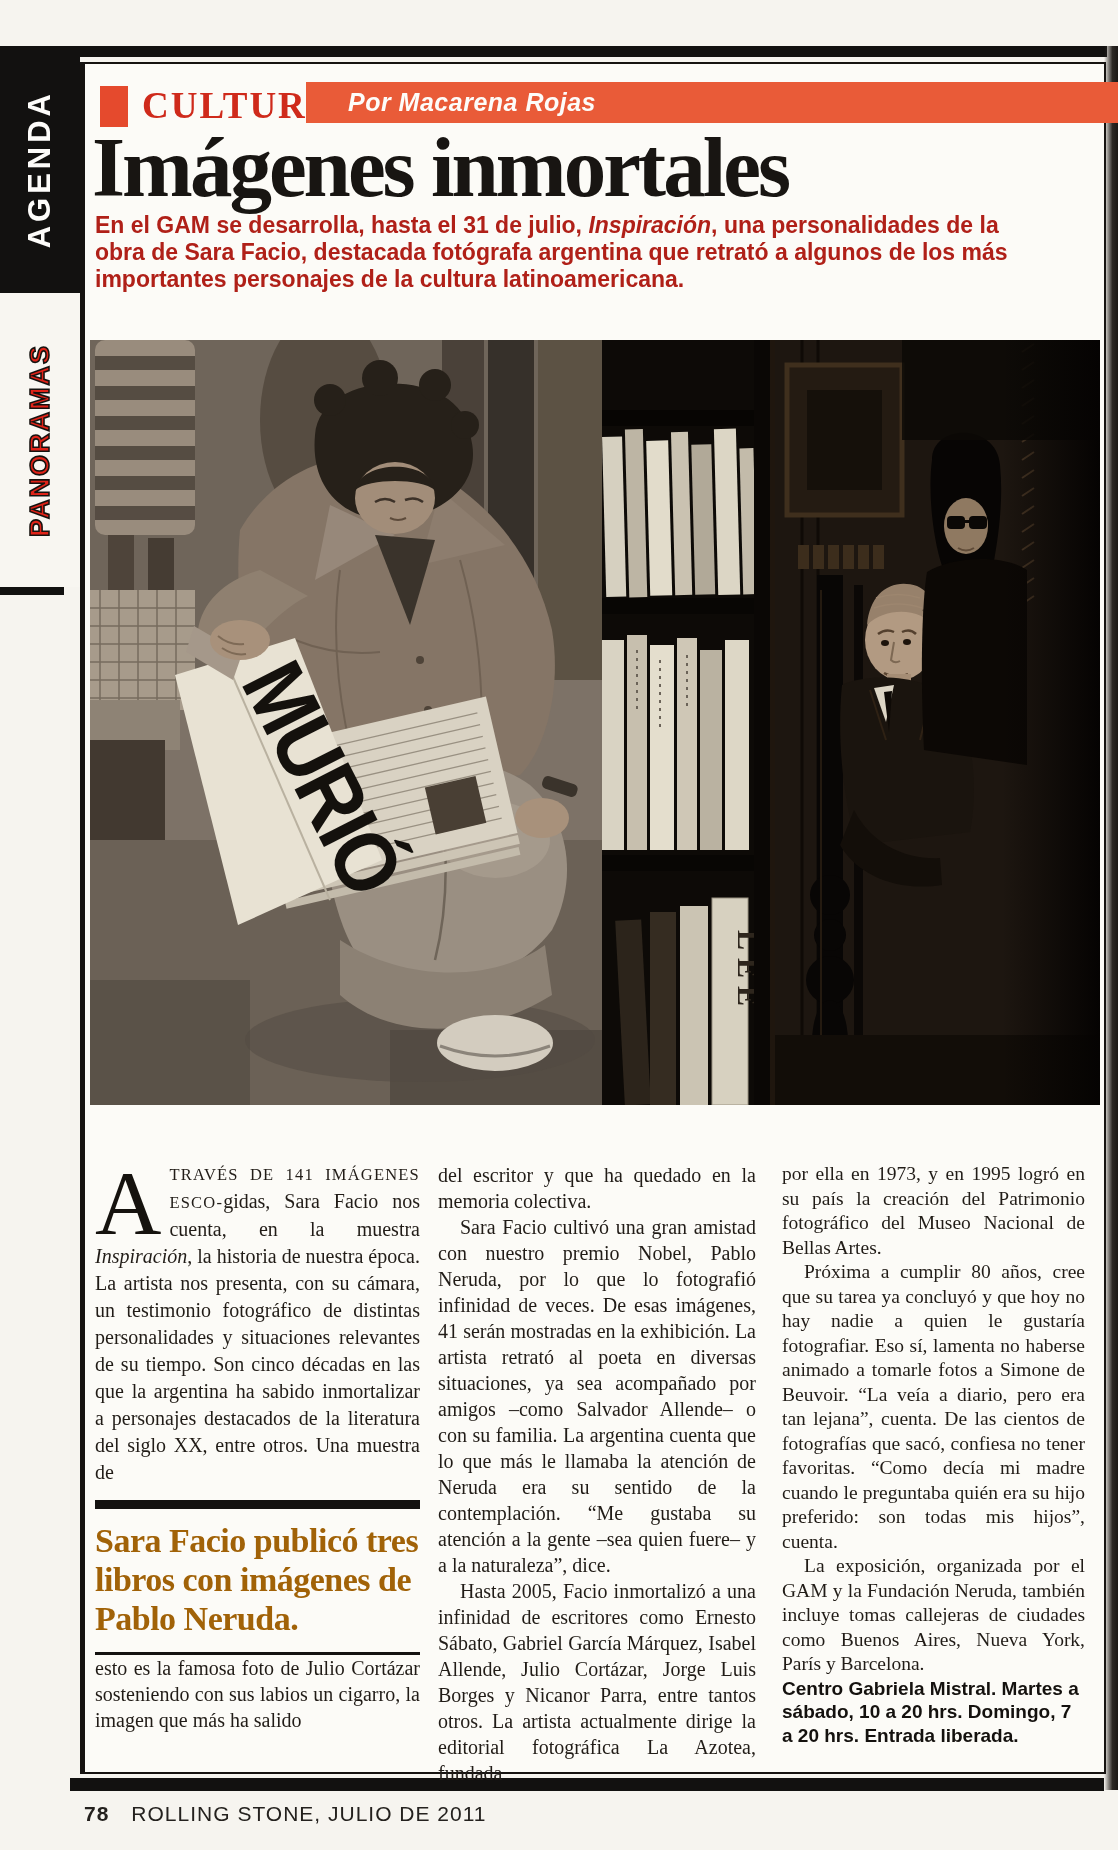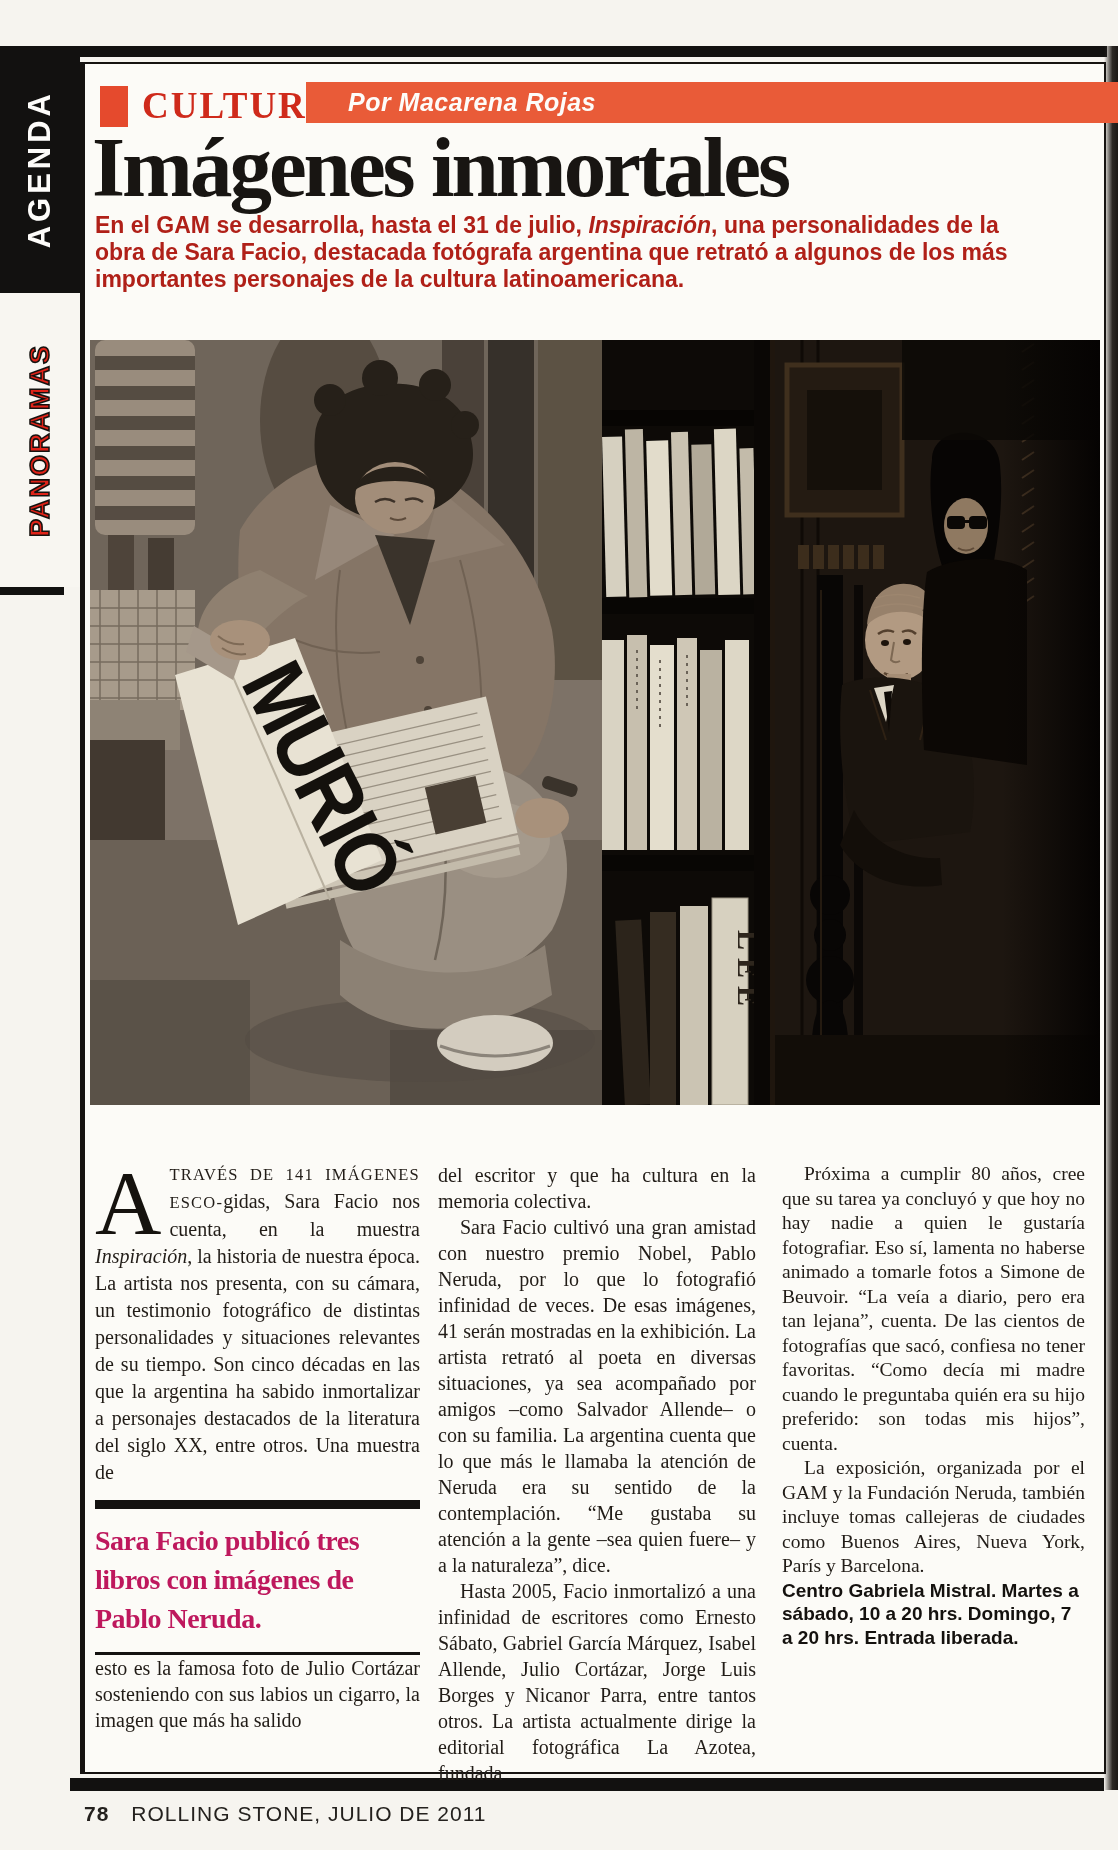--- a/index.html
+++ b/index.html
@@ -50,22 +50,22 @@
   .col{font-size:20px;line-height:27px;text-align:justify;color:#211c17;}
   .col p{margin:0;}
   .col .ind{text-indent:22px;}
   .col1{left:95px;top:1160px;width:325px;}
   .col2{left:438px;top:1162px;width:318px;line-height:26px;}
   .col3{left:782px;top:1162px;width:303px;line-height:24.5px;font-size:19.5px;}
   .dropcap{float:left;font-size:92px;line-height:74px;padding:6px 8px 0 0;color:#15120e;}
   .leadcaps{font-size:16.5px;letter-spacing:1.2px;}
   .pullquote{margin-top:14px;border-top:9px solid #141210;border-bottom:3px solid #141210;
      padding:12px 0 14px;}
-  .pullquote div{font-weight:bold;font-size:28px;line-height:39px;letter-spacing:-.5px;
-     color:#be185d;text-align:left;}
+  .pullquote div{font-weight:bold;font-size:34px;line-height:39px;letter-spacing:-.5px;
+     color:#a16207;text-align:left;}
   .after-quote{margin-top:12px;line-height:26px;}
   .venue{font-family:"Liberation Sans",sans-serif;font-weight:bold;font-size:19px;
      line-height:23.5px;color:#14110e;text-align:left;margin-top:2px;}
 
   
   .footer{left:84px;top:1802px;font-family:"Liberation Sans",sans-serif;font-size:21px;
      letter-spacing:1px;color:#24211e;}
   .footer b{margin-right:22px;}
 </style>
 </head>
@@ -291,26 +291,27 @@
 
   <div class="abs col col1">
     <p><span class="dropcap">A</span><span class="leadcaps">TRAVÉS DE 141 IMÁGENES ESCO-</span><span>gidas, Sara Facio nos cuenta, en la muestra </span><i>Inspiración</i><span>, la historia de nuestra época. La artista nos presenta, con su cámara, un testimonio fotográfico de distintas personalidades y situaciones relevantes de su tiempo. Son cinco décadas en las que la argentina ha sabido inmortalizar a personajes destacados de la literatura del siglo XX, entre otros. Una muestra de</span></p>
     <div class="pullquote">
       <div>Sara Facio publicó tres libros con imágenes de Pablo Neruda.</div>
     </div>
     <p class="after-quote">esto es la famosa foto de Julio Cortázar sosteniendo con sus labios un cigarro, la imagen que más ha salido</p>
   </div>
 
   <div class="abs col col2">
-    <p>del escritor y que ha cultura en la memoria colectiva.</p>
+    <p>del escritor y que ha quedado en la memoria colectiva.</p>
     <p class="ind">Sara Facio cultivó una gran amistad con nuestro premio Nobel, Pablo Neruda, por lo que lo fotografió infinidad de veces. De esas imágenes, 41 serán mostradas en la exhibición. La artista retrató al poeta en diversas situaciones, ya sea acompañado por amigos –como Salvador Allende– o con su familia. La argentina cuenta que lo que más le llamaba la atención de Neruda era su sentido de la contemplación. “Me gustaba su atención a la gente –sea quien fuere– y a la naturaleza”, dice.</p>
     <p class="ind">Hasta 2005, Facio inmortalizó a una infinidad de escritores como Ernesto Sábato, Gabriel García Márquez, Isabel Allende, Julio Cortázar, Jorge Luis Borges y Nicanor Parra, entre tantos otros. La artista actualmente dirige la editorial fotográfica La Azotea, fundada</p>
   </div>
 
   <div class="abs col col3">
+    <p>por ella en 1973, y en 1995 logró en su país la creación del Patrimonio fotográfico del Museo Nacional de Bellas Artes.</p>
     <p class="ind">Próxima a cumplir 80 años, cree que su tarea ya concluyó y que hoy no hay nadie a quien le gustaría fotografiar. Eso sí, lamenta no haberse animado a tomarle fotos a Simone de Beuvoir. “La veía a diario, pero era tan lejana”, cuenta. De las cientos de fotografías que sacó, confiesa no tener favoritas. “Como decía mi madre cuando le preguntaba quién era su hijo preferido: son todas mis hijos”, cuenta.</p>
     <p class="ind">La exposición, organizada por el GAM y la Fundación Neruda, también incluye tomas callejeras de ciudades como Buenos Aires, Nueva York, París y Barcelona.</p>
     <p class="venue">Centro Gabriela Mistral. Martes a sábado, 10 a 20 hrs. Domingo, 7 a 20 hrs. Entrada liberada.</p>
   </div>
 
   <div class="abs footer">
     <b>78</b><span>ROLLING STONE, JULIO DE 2011</span>
   </div>
 
 </div>

